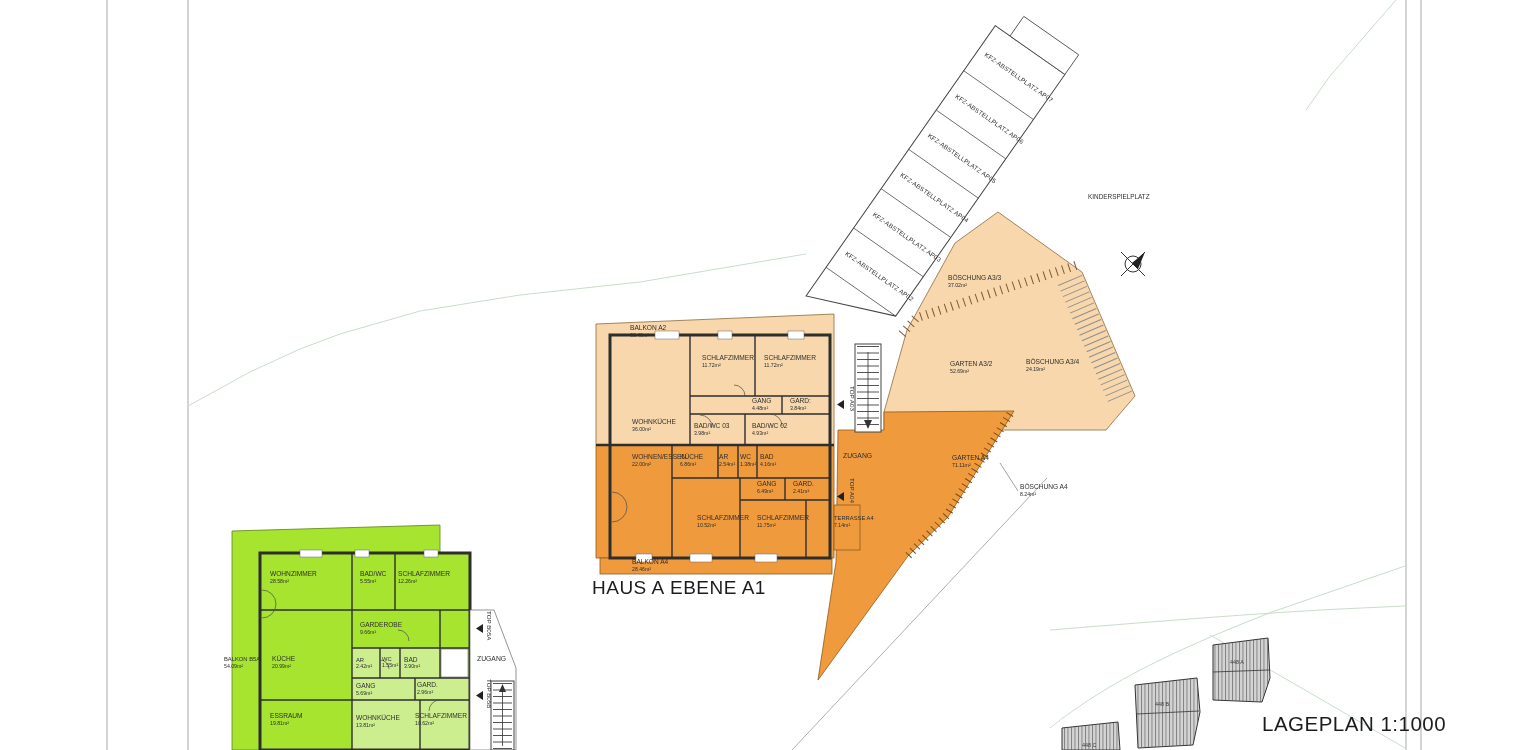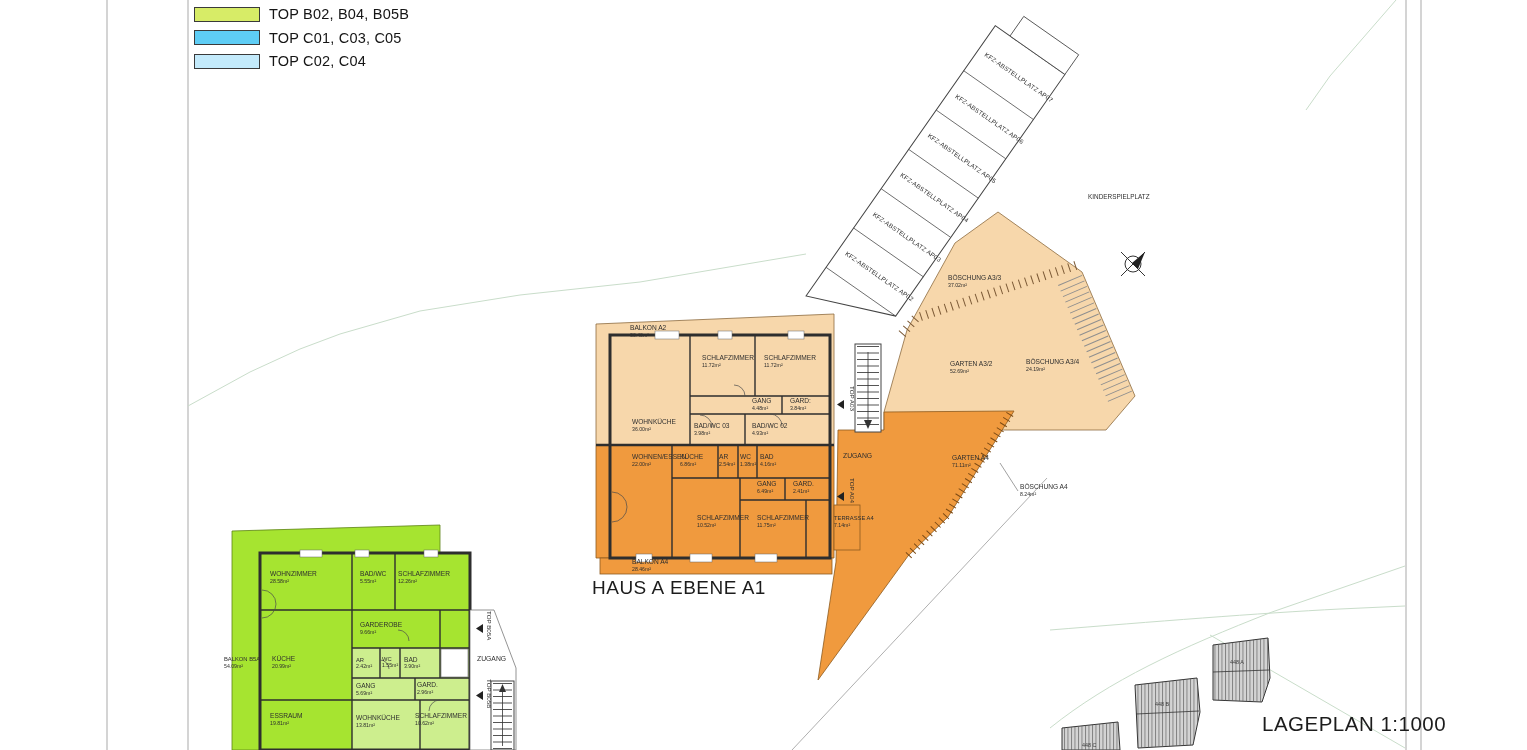--- a/index.html
+++ b/index.html
@@ -276,28 +276,14 @@
     <g>
       <polygon points="1062,728 1118,722 1120,750 1062,750" fill="#d4d4d4" stroke="#333" stroke-width="1"></polygon>
       <polygon points="1062,728 1118,722 1120,750 1062,750" fill="url(#hatchv)"></polygon>
       <text class="nb" x="1082" y="747">448 C</text>
     </g>
   </g>
 
   <text class="big" x="1262" y="731">LAGEPLAN 1:1000</text>
 </svg>
 
-<div class="legend">
-  <div class="legend-row">
-    <div class="swatch" style="background-color: rgb(215, 236, 103);"></div>
-    <span class="legend-label">TOP B02, B04, B05B</span>
-  </div>
-  <div class="legend-row">
-    <div class="swatch" style="background-color: rgb(94, 205, 245);"></div>
-    <span class="legend-label">TOP C01, C03, C05</span>
-  </div>
-  <div class="legend-row">
-    <div class="swatch" style="background-color: rgb(195, 234, 251);"></div>
-    <span class="legend-label">TOP C02, C04</span>
-  </div>
+
 </div>
 
-</div>
-
 </body></html>

